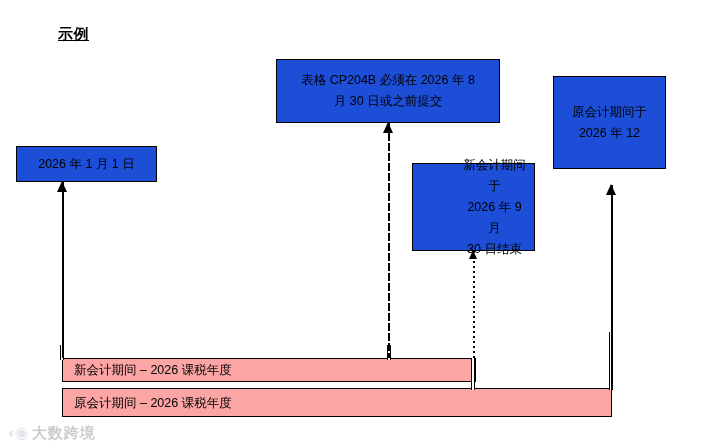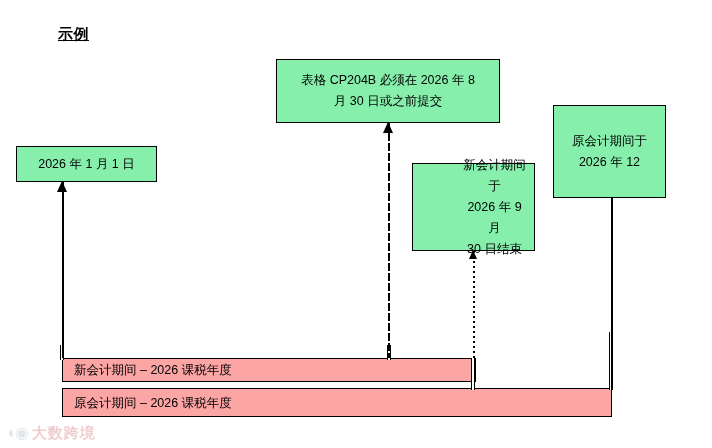--- a/index.html
+++ b/index.html
@@ -30,35 +30,35 @@
     letter-spacing: 0.5px;
     line-height: 20px;
     white-space: nowrap;
   }
 
   
   .box {
     position: absolute;
     box-sizing: border-box;
     border: 1.4px solid #000000;
-    background: #86efac;
+    background: #1d4ed8;
     display: flex;
     align-items: center;
     justify-content: center;
     text-align: center;
     font-size: 12.5px;
     line-height: 21px;
     padding: 2px 6px;
   }
   .box span { display: block; }
 
   #box-start      { left: 16px;  top: 146px; width: 141px; height: 36px; }
   #box-cp204b     { left: 276px; top: 59px;  width: 224px; height: 64px; }
   #box-new-end    { left: 412px; top: 163px; width: 123px; height: 88px; padding-left: 48px; }
-  #box-old-end    { left: 553px; top: 105px;  width: 113px; height: 93px; }
+  #box-old-end    { left: 553px; top: 76px;  width: 113px; height: 93px; }
 
   
   .bar {
     position: absolute;
     box-sizing: border-box;
     border: 1.8px solid #000000;
     background: #fca5a5;
     display: flex;
     align-items: center;
     font-size: 12.5px;
@@ -155,21 +155,21 @@
   .watermark .wm-logo {
     font-size: 16px;
     line-height: 18px;
     color: #7d8fa3;
     letter-spacing: -1px;
   }
   .watermark .wm-text {
     font-size: 15px;
     line-height: 18px;
     font-weight: bold;
-    color: #b91c1c;
+    color: #0f172a;
     letter-spacing: 1px;
   }
 </style>
 </head>
 <body>
 
 <div id="canvas">
 
   <div class="title">示例</div>
 

